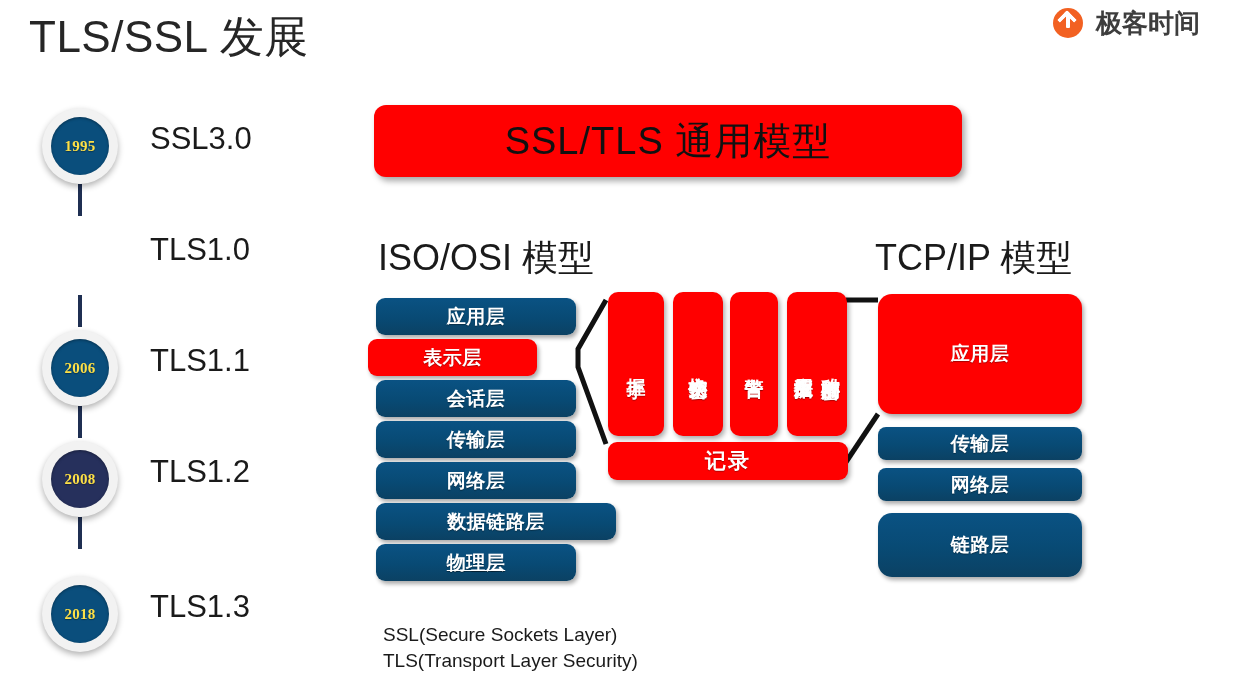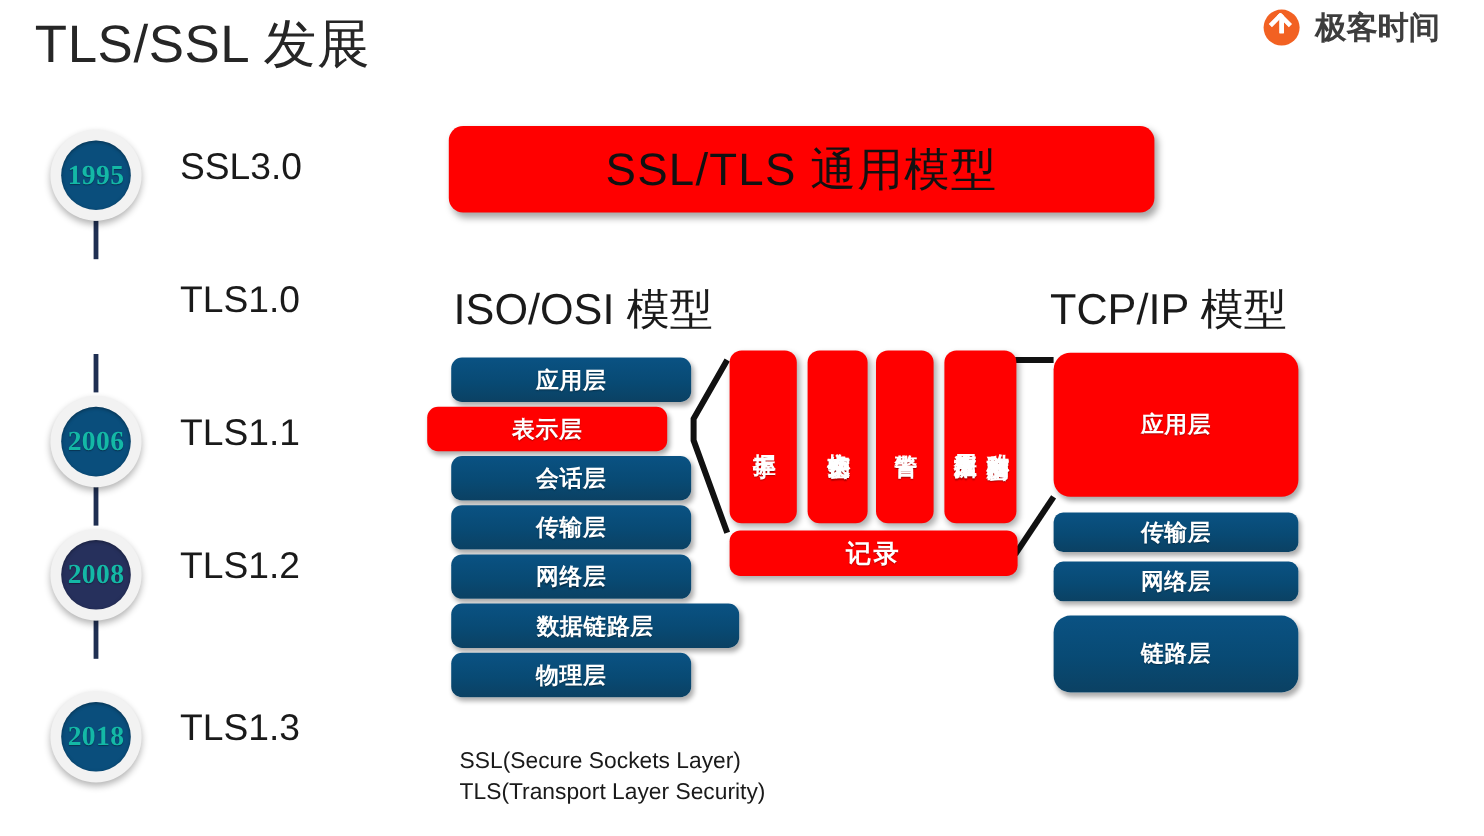--- a/index.html
+++ b/index.html
@@ -35,21 +35,21 @@
   .tl-row { position: absolute; left: 0; width: 300px; height: 80px; }
   .tl-connector { position: absolute; left: 40px; width: 4px; background: #1F2F52; }
   .tl-circle-wrap { position: absolute; left: 4px; top: 3px; width: 76px; height: 76px;
                     border-radius: 50%; background: #F2F2F2;
                     box-shadow: 0 3px 6px rgba(0,0,0,0.30);
                     display: flex; align-items: center; justify-content: center; }
   .tl-circle { width: 58px; height: 58px; border-radius: 50%;
                display: flex; align-items: center; justify-content: center;
                box-shadow: inset 0 1px 3px rgba(0,0,0,0.35); }
   .tl-year { font-family: "Liberation Serif", "DejaVu Serif", serif;
-             font-size: 23px; font-weight: bold; color: #14b8a6;
+             font-size: 15px; font-weight: bold; color: #fde047;
              text-shadow: 0 1px 1px rgba(0,0,0,0.35); letter-spacing: 0.3px; }
   .tl-label { position: absolute; left: 112px; top: 16px;
               font-size: 31px; color: #1A1A1A; font-weight: 300; white-space: nowrap; }
 
   
   #banner { position: absolute; left: 374px; top: 105px; width: 588px; height: 72px;
             background: #FF0000; border-radius: 12px;
             box-shadow: 3px 4px 6px rgba(0,0,0,0.35);
             display: flex; align-items: center; justify-content: center; }
   #banner-text { font-size: 38px; color: #111; font-weight: 300; letter-spacing: 1px; }
@@ -157,26 +157,26 @@
   <div id="tcp-heading" class="model-heading">TCP/IP 模型</div>
 
   <svg id="connectors" viewBox="0 0 1237 697">
     <polyline points="606,300 578,349 578,367 606,444" fill="none" stroke="#111111" stroke-width="5"></polyline>
     <line x1="846" y1="300" x2="878" y2="300" stroke="#111111" stroke-width="5"></line>
     <line x1="846" y1="462" x2="878" y2="414" stroke="#111111" stroke-width="5"></line>
   </svg>
 
   <div id="osi-stack">
       <div class="layer navy" style="left: 376px; width: 200px; height: 37px; top: 298px;">应用层</div>
-      <div class="layer red" style="left: 356px; width: 200px; height: 37px; top: 339px;">表示层</div>
+      <div class="layer red" style="left: 368px; width: 169px; height: 37px; top: 339px;">表示层</div>
       <div class="layer navy" style="left: 376px; width: 200px; height: 37px; top: 380px;">会话层</div>
       <div class="layer navy" style="left: 376px; width: 200px; height: 37px; top: 421px;">传输层</div>
       <div class="layer navy" style="left: 376px; width: 200px; height: 37px; top: 462px;">网络层</div>
       <div class="layer navy" style="left: 376px; width: 240px; height: 37px; top: 503px;">数据链路层</div>
-      <div class="layer navy" style="left: 376px; width: 200px; height: 37px; top: 544px;">物理层</div>
+      <div class="layer navy" style="left: 376px; width: 200px; height: 37px; top: 544px; text-decoration: underline;">物理层</div>
     </div>
 
   <div id="protocol-boxes">
       <div class="vbox" style="left: 608px; top: 292px; width: 56px; height: 144px;">
         <div class="vbox-inner">
           <span class="vtext">握手</span>
         </div>
       </div>
       <div class="vbox" style="left: 673px; top: 292px; width: 50px; height: 144px;">
         <div class="vbox-inner">

